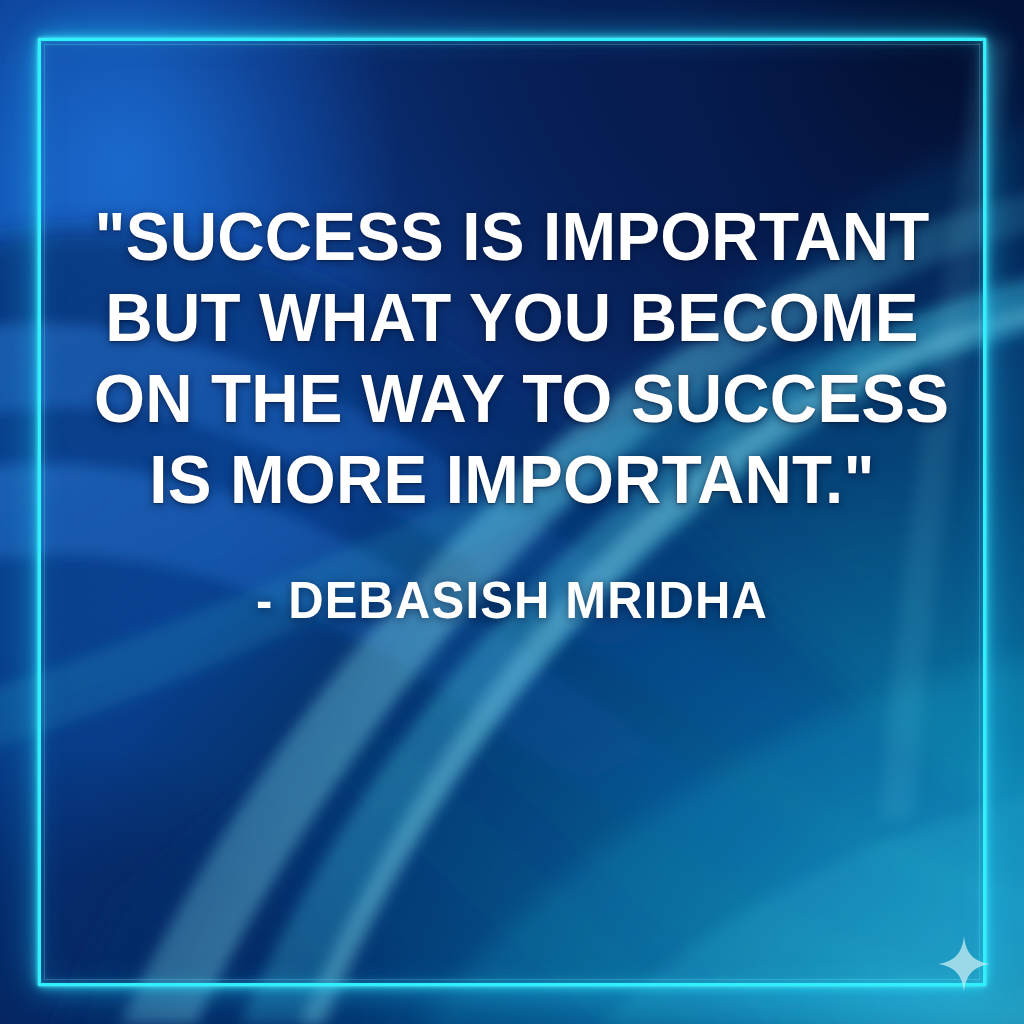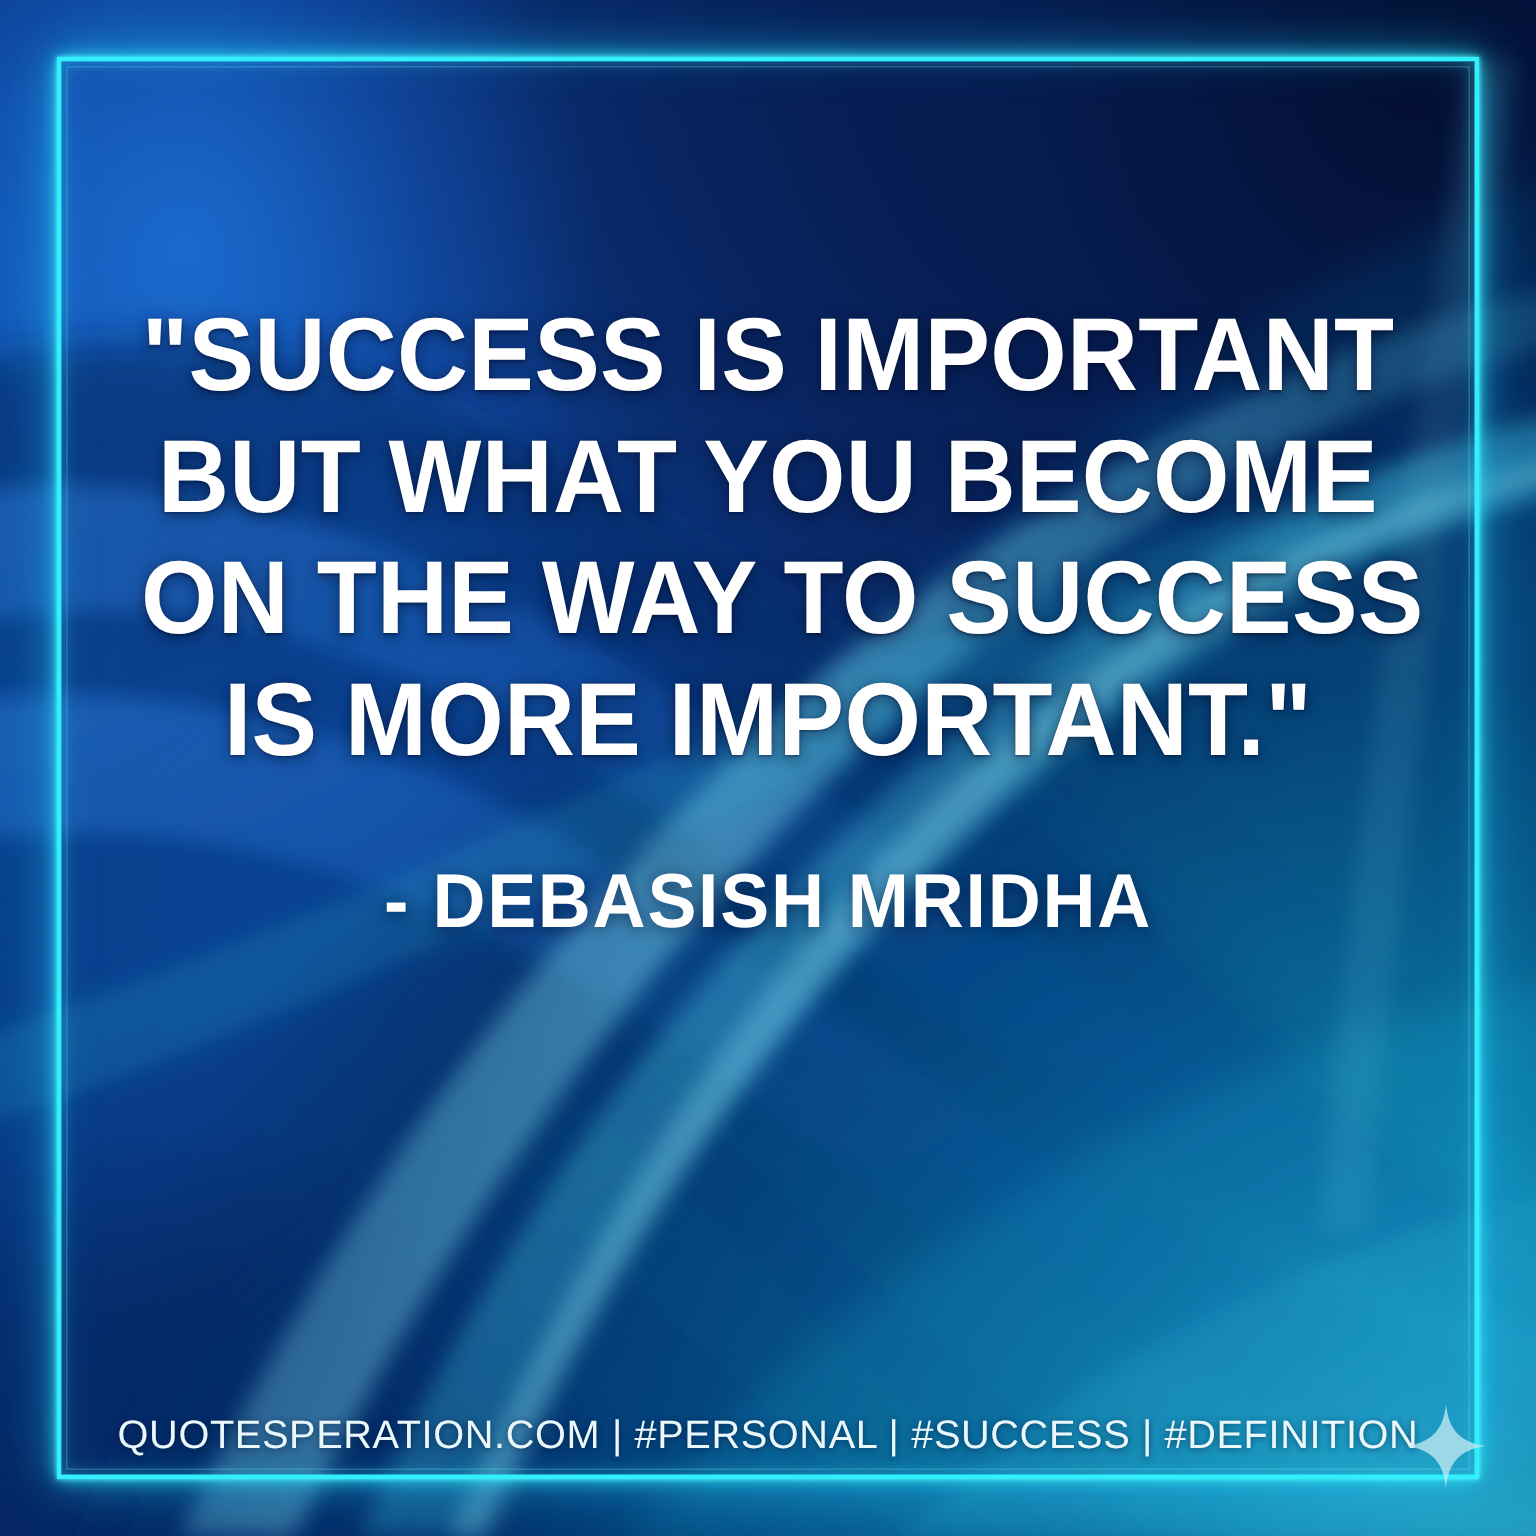--- a/index.html
+++ b/index.html
@@ -209,23 +209,20 @@
     <div class="quote">
       <span class="qline">"SUCCESS IS IMPORTANT</span>
       <span class="qline">BUT WHAT YOU BECOME</span>
       <span class="qline">ON THE WAY TO SUCCESS</span>
       <span class="qline">IS MORE IMPORTANT."</span>
     </div>
 
     <div class="author">- DEBASISH MRIDHA</div>
   </div>
 
-  <div class="footer">
-    <span class="footer-text">QUOTESPERATION.COM | #PERSONAL | #SUCCESS | #DEFINITION</span>
-  </div>
 
   <div class="sparkle">
     <svg viewBox="0 0 52 56" xmlns="http://www.w3.org/2000/svg" aria-hidden="true">
       <path d="M26 0 C27.6 16.2 34.4 25.2 52 28 C34.4 30.8 27.6 39.8 26 56 C24.4 39.8 17.6 30.8 0 28 C17.6 25.2 24.4 16.2 26 0 Z" fill="#bfe9f2" opacity="0.78"></path>
     </svg>
   </div>
 
 </div>
 
 </body></html>

